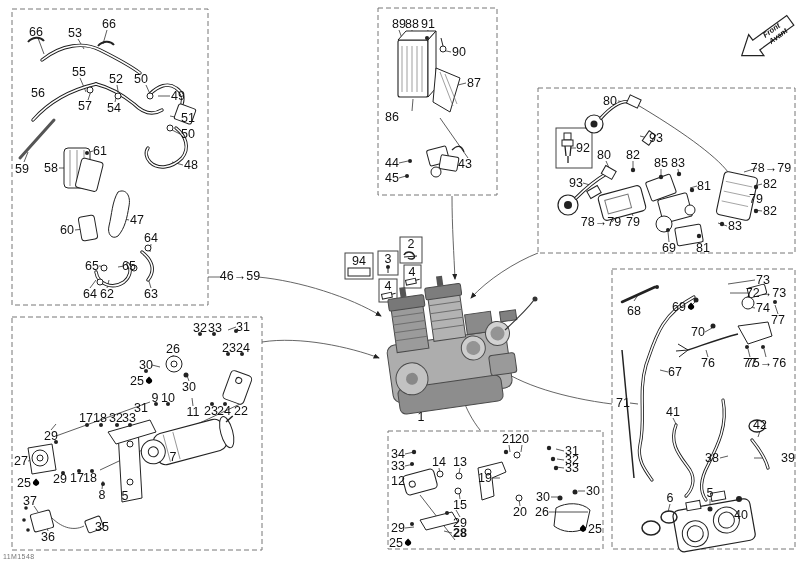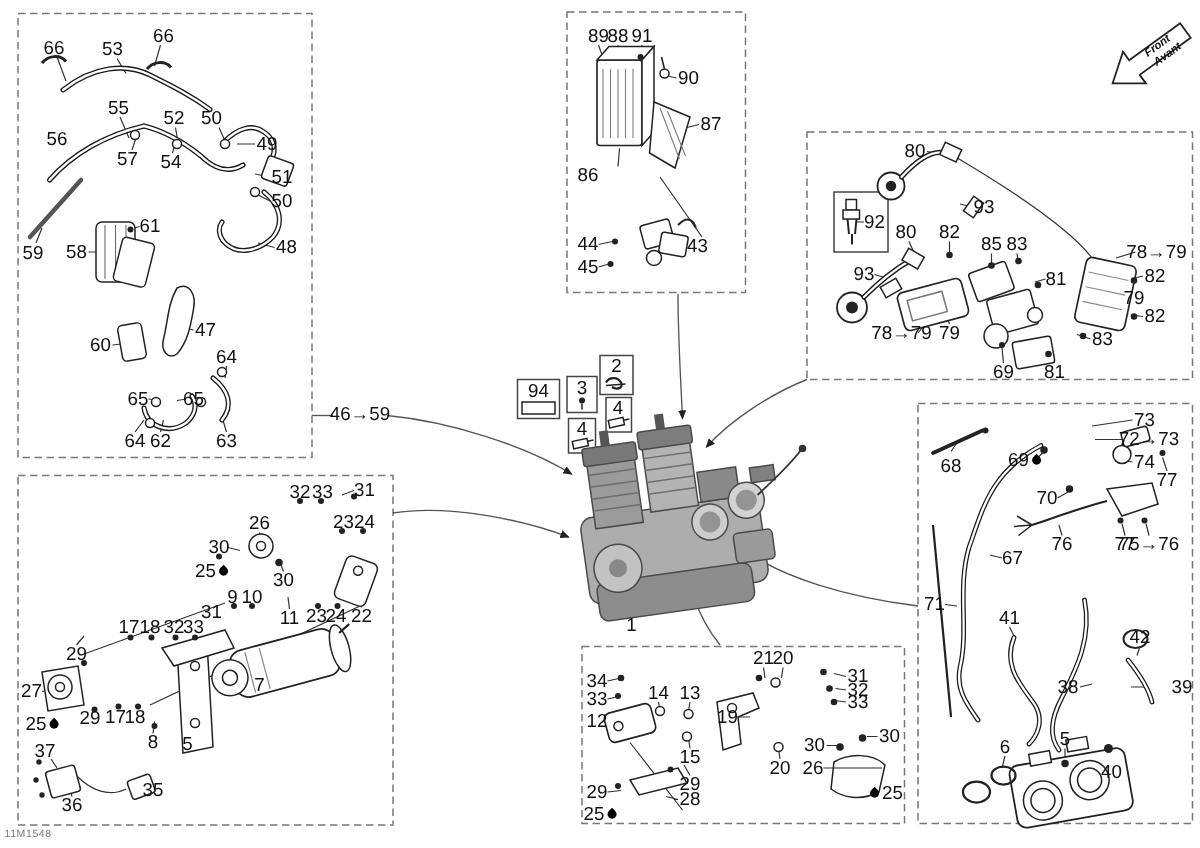--- a/index.html
+++ b/index.html
@@ -509,21 +509,21 @@
       <span class="co" style="left: 572px; top: 468px;">33</span>
       <span class="co" style="left: 398px; top: 481px;">12</span>
       <span class="co" style="left: 485px; top: 478px;">19</span>
       <span class="co" style="left: 460px; top: 505px;">15</span>
       <span class="co" style="left: 543px; top: 497px;">30</span>
       <span class="co" style="left: 593px; top: 491px;">30</span>
       <span class="co" style="left: 520px; top: 512px;">20</span>
       <span class="co" style="left: 542px; top: 512px;">26</span>
       <span class="co" style="left: 398px; top: 528px;">29</span>
       <span class="co" style="left: 460px; top: 523px;">29</span>
-      <span class="co" style="left: 460px; top: 533px;">28</span>
+      <span class="co" style="left: 460px; top: 533px; font-weight: bold;">28</span>
       <span class="co" style="left: 400px; top: 543px;">25<span class="drop"></span></span>
       <span class="co" style="left: 591px; top: 529px;"><span class="drop"></span>25</span>
       <span class="co" style="left: 421px; top: 417px;">1</span>
       <span class="co" style="left: 411px; top: 244px;">2</span>
       <span class="co" style="left: 388px; top: 259px;">3</span>
       <span class="co" style="left: 359px; top: 261px;">94</span>
       <span class="co" style="left: 412px; top: 272px;">4</span>
       <span class="co" style="left: 388px; top: 286px;">4</span>
     </div>
 

